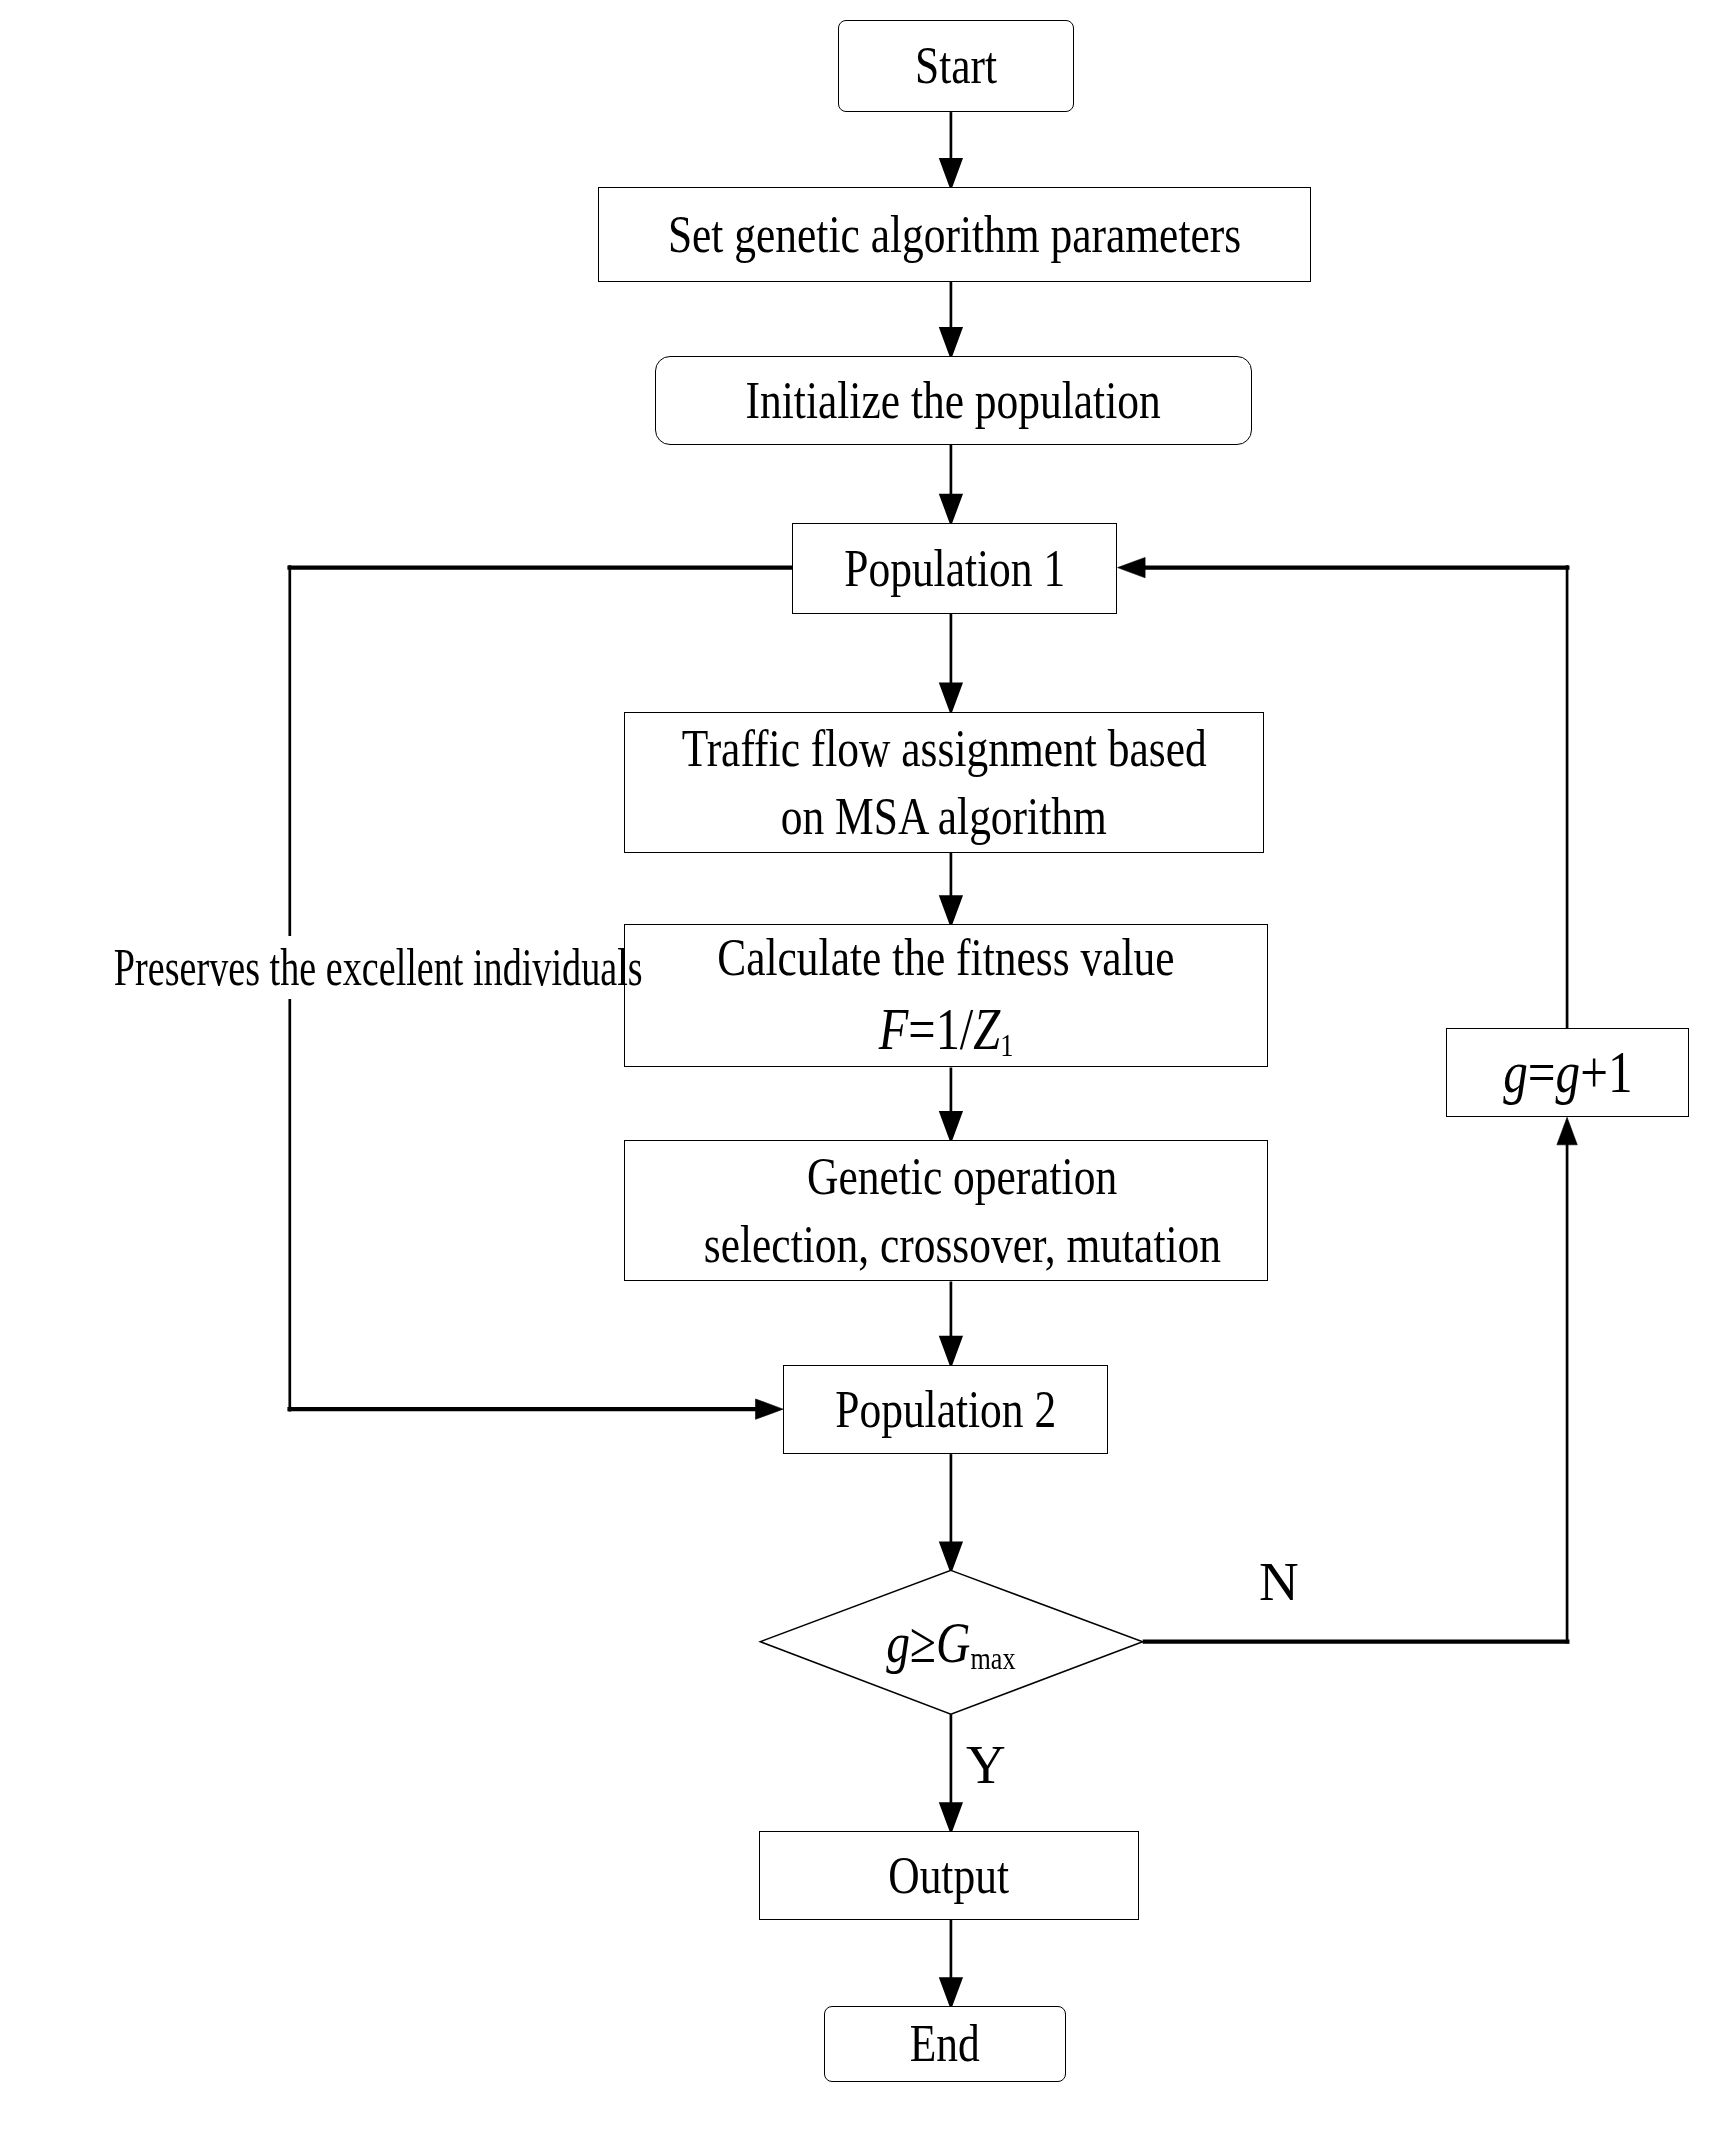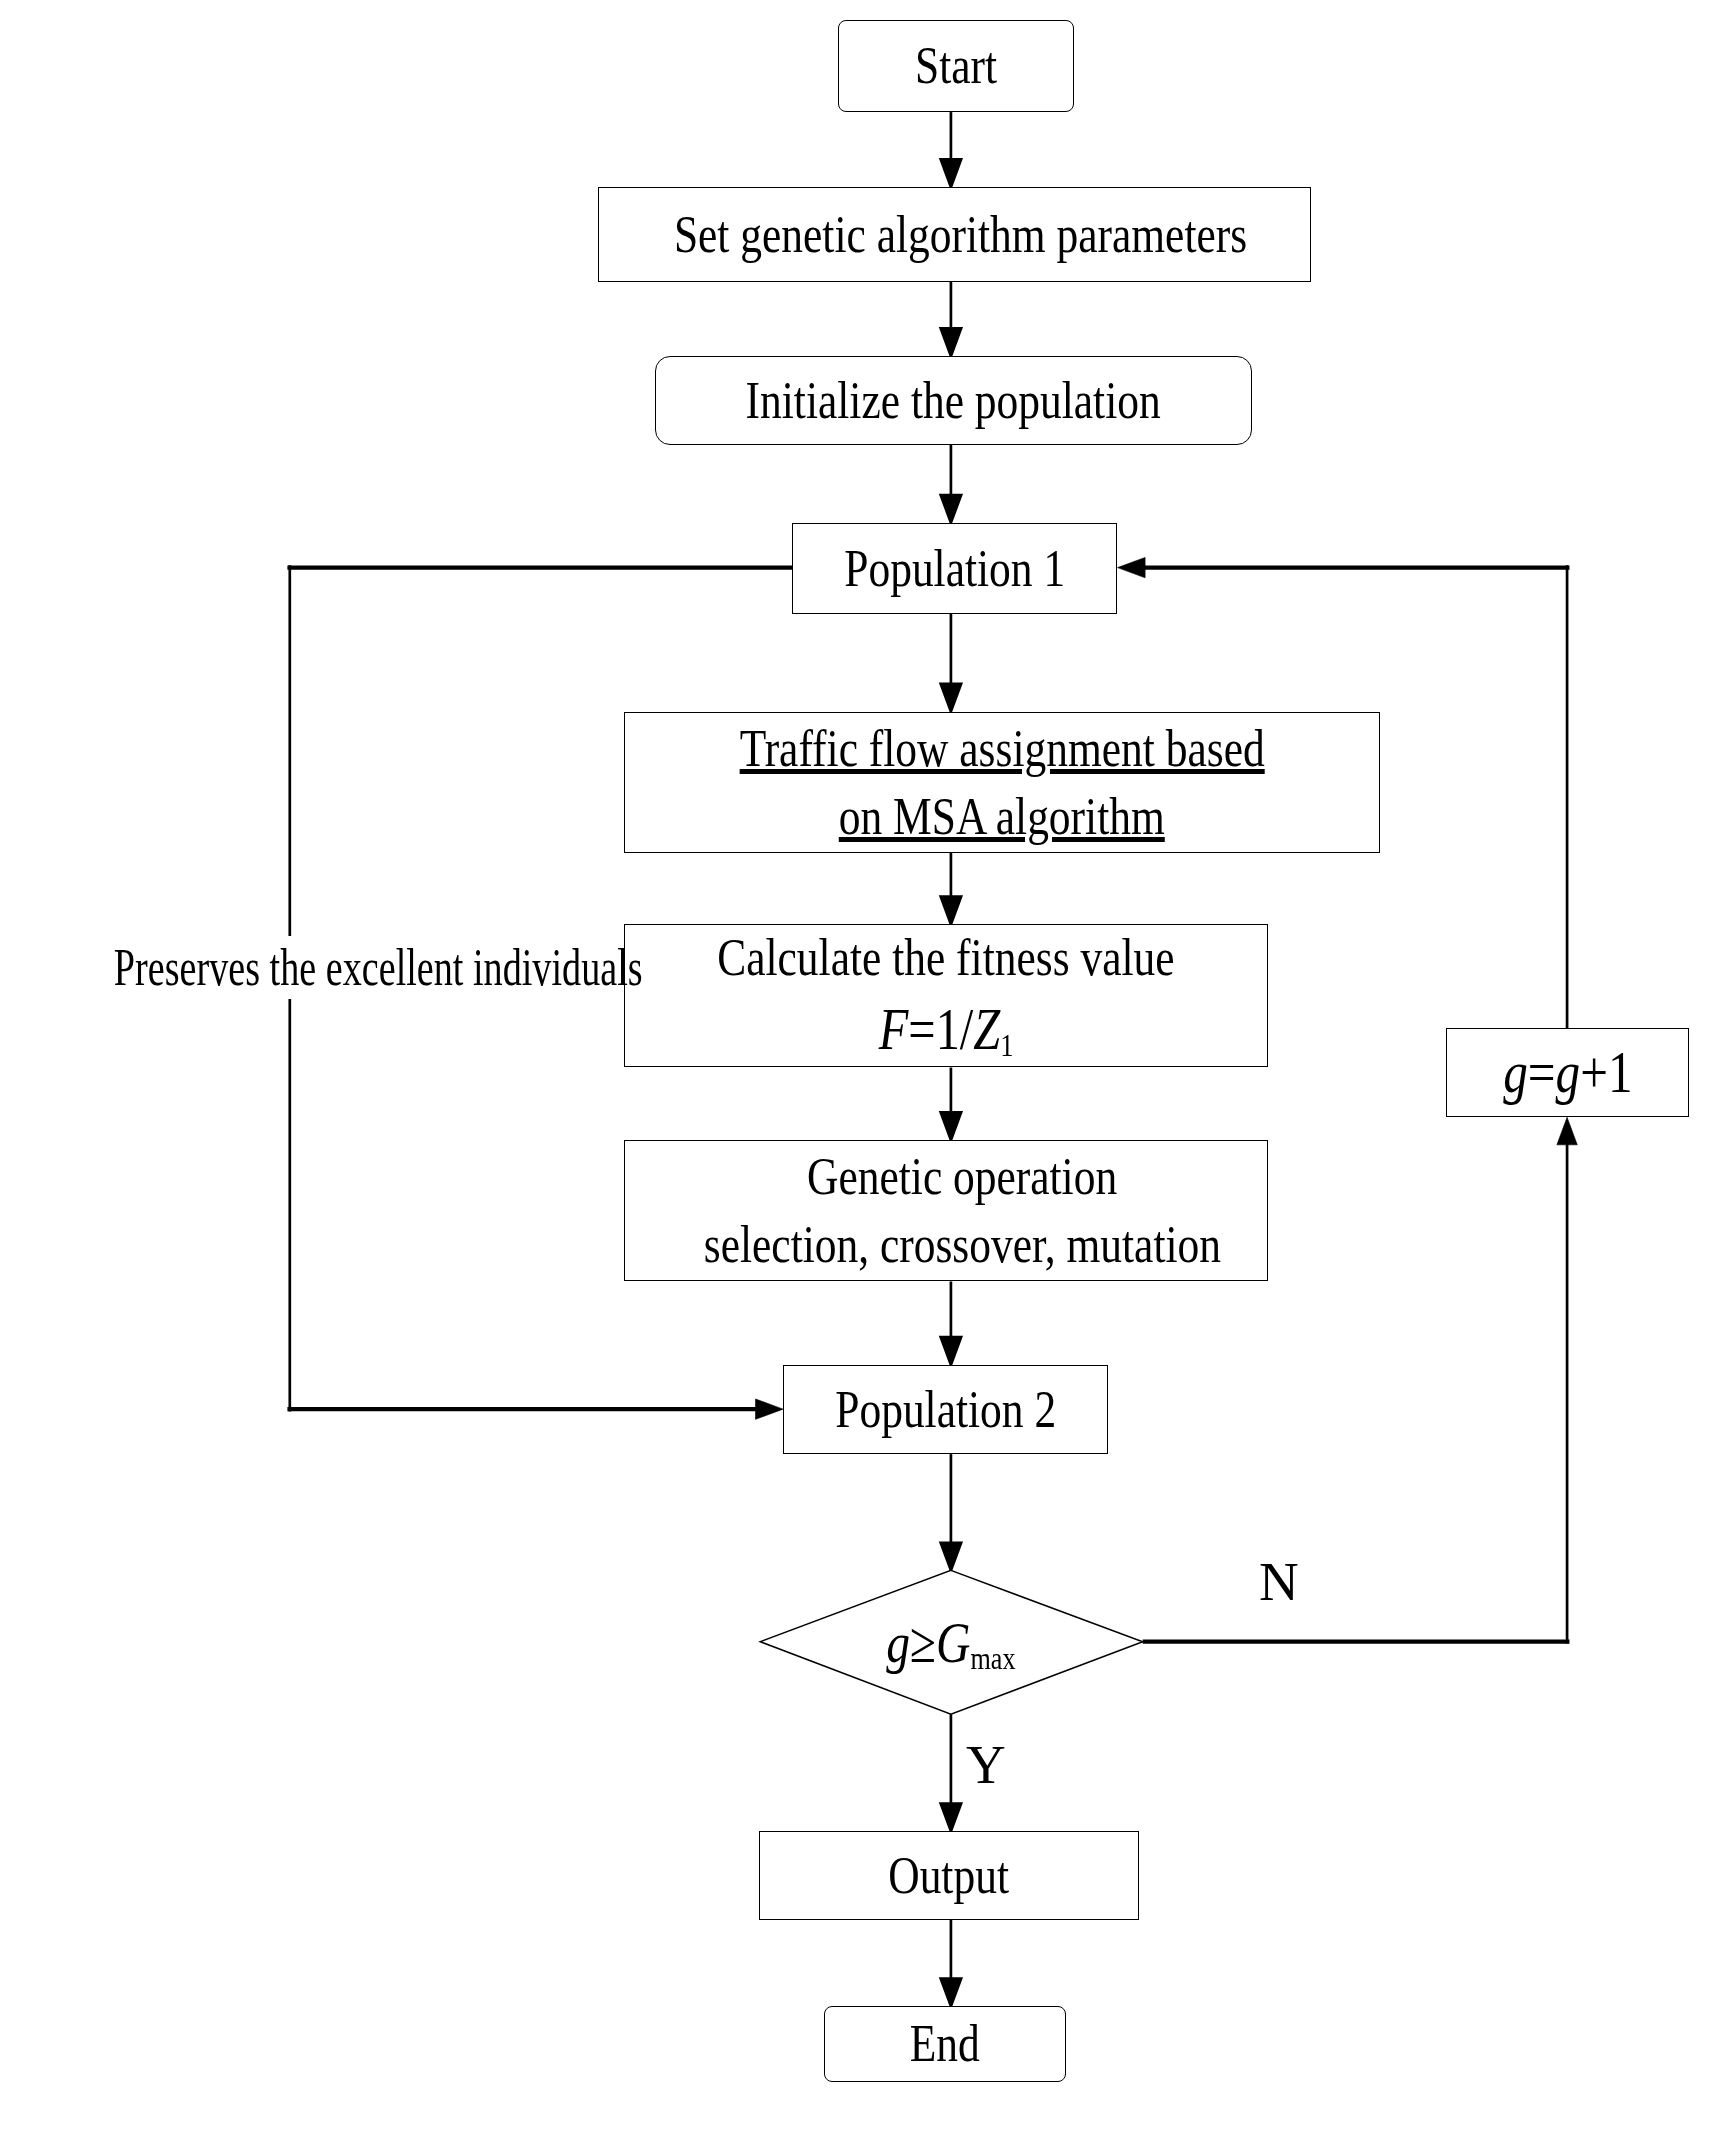--- a/index.html
+++ b/index.html
@@ -109,33 +109,33 @@
       <polygon points="1864,947 1910,930 1910,964"></polygon>
     </g>
 
     <polygon points="1586,2620 1906,2739 1586,2860 1268,2739" fill="#ffffff" stroke="#000" stroke-width="2.5"></polygon>
   </svg>
 
   <div class="node rounded" style="left:838px;top:20.4px;width:236px;height:92px;">
     <span class="lbl txt">Start</span>
   </div>
 
-  <div class="node" style="left:598px;top:187px;width:713px;height:95px;align-items:flex-end;">
+  <div class="node" style="left:598px;top:187px;width:713px;height:95px;">
     <span class="lbl txt">Set genetic algorithm parameters</span>
   </div>
 
   <div class="node" style="left:655px;top:356px;width:597px;height:89px;border-radius:15px;">
     <span class="lbl txt">Initialize the population</span>
   </div>
 
   <div class="node" style="left:792px;top:523px;width:325px;height:91px;">
     <span class="lbl txt">Population 1</span>
   </div>
 
-  <div class="node" style="left:624px;top:712px;width:756px;height:141px;text-decoration:underline;">
+  <div class="node" style="left:624px;top:712px;width:640px;height:141px;">
     <span class="lbl txt">Traffic flow assignment based</span>
     <span class="lbl txt">on MSA algorithm</span>
   </div>
 
   <div class="node" style="left:624px;top:924px;width:644px;height:143px;">
     <span class="lbl txt">Calculate the fitness value</span>
     <span class="formula txt"><span class="it">F</span><span>=1/</span><span class="it">Z</span><span class="subsc">1</span></span>
   </div>
 
   <div class="node" style="left:624px;top:1140px;width:644px;height:141px;padding-left:32px;">

